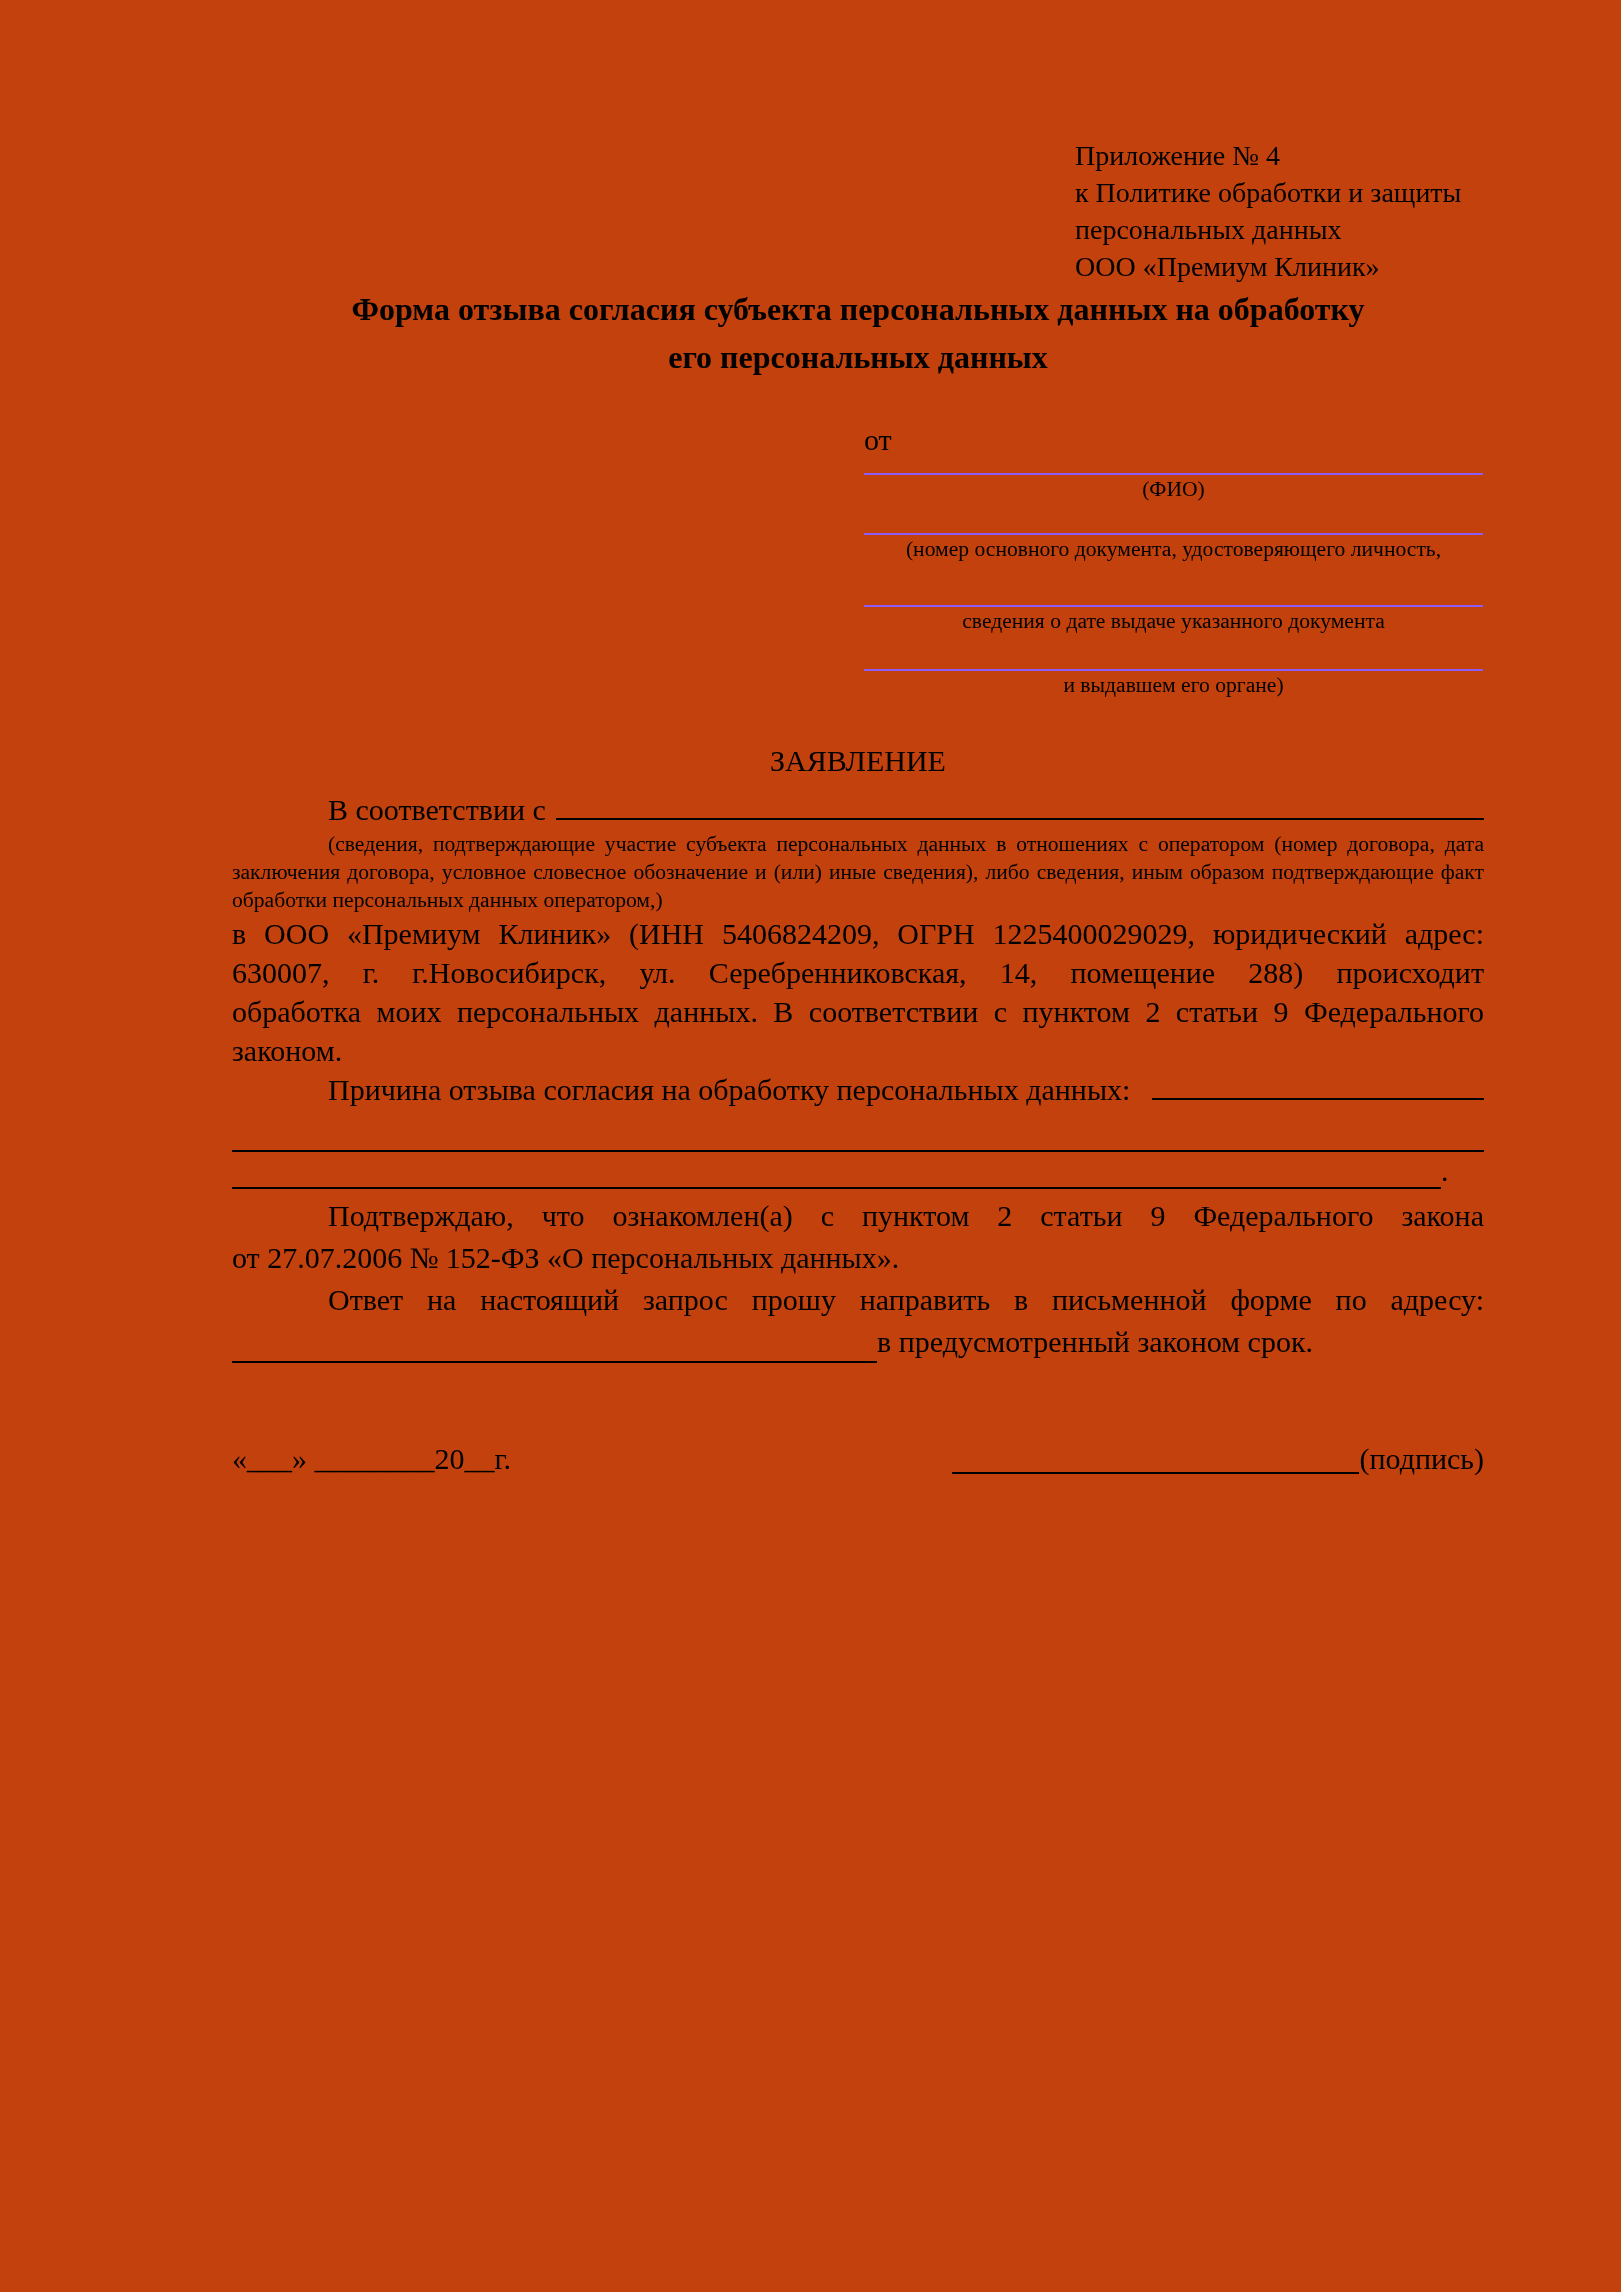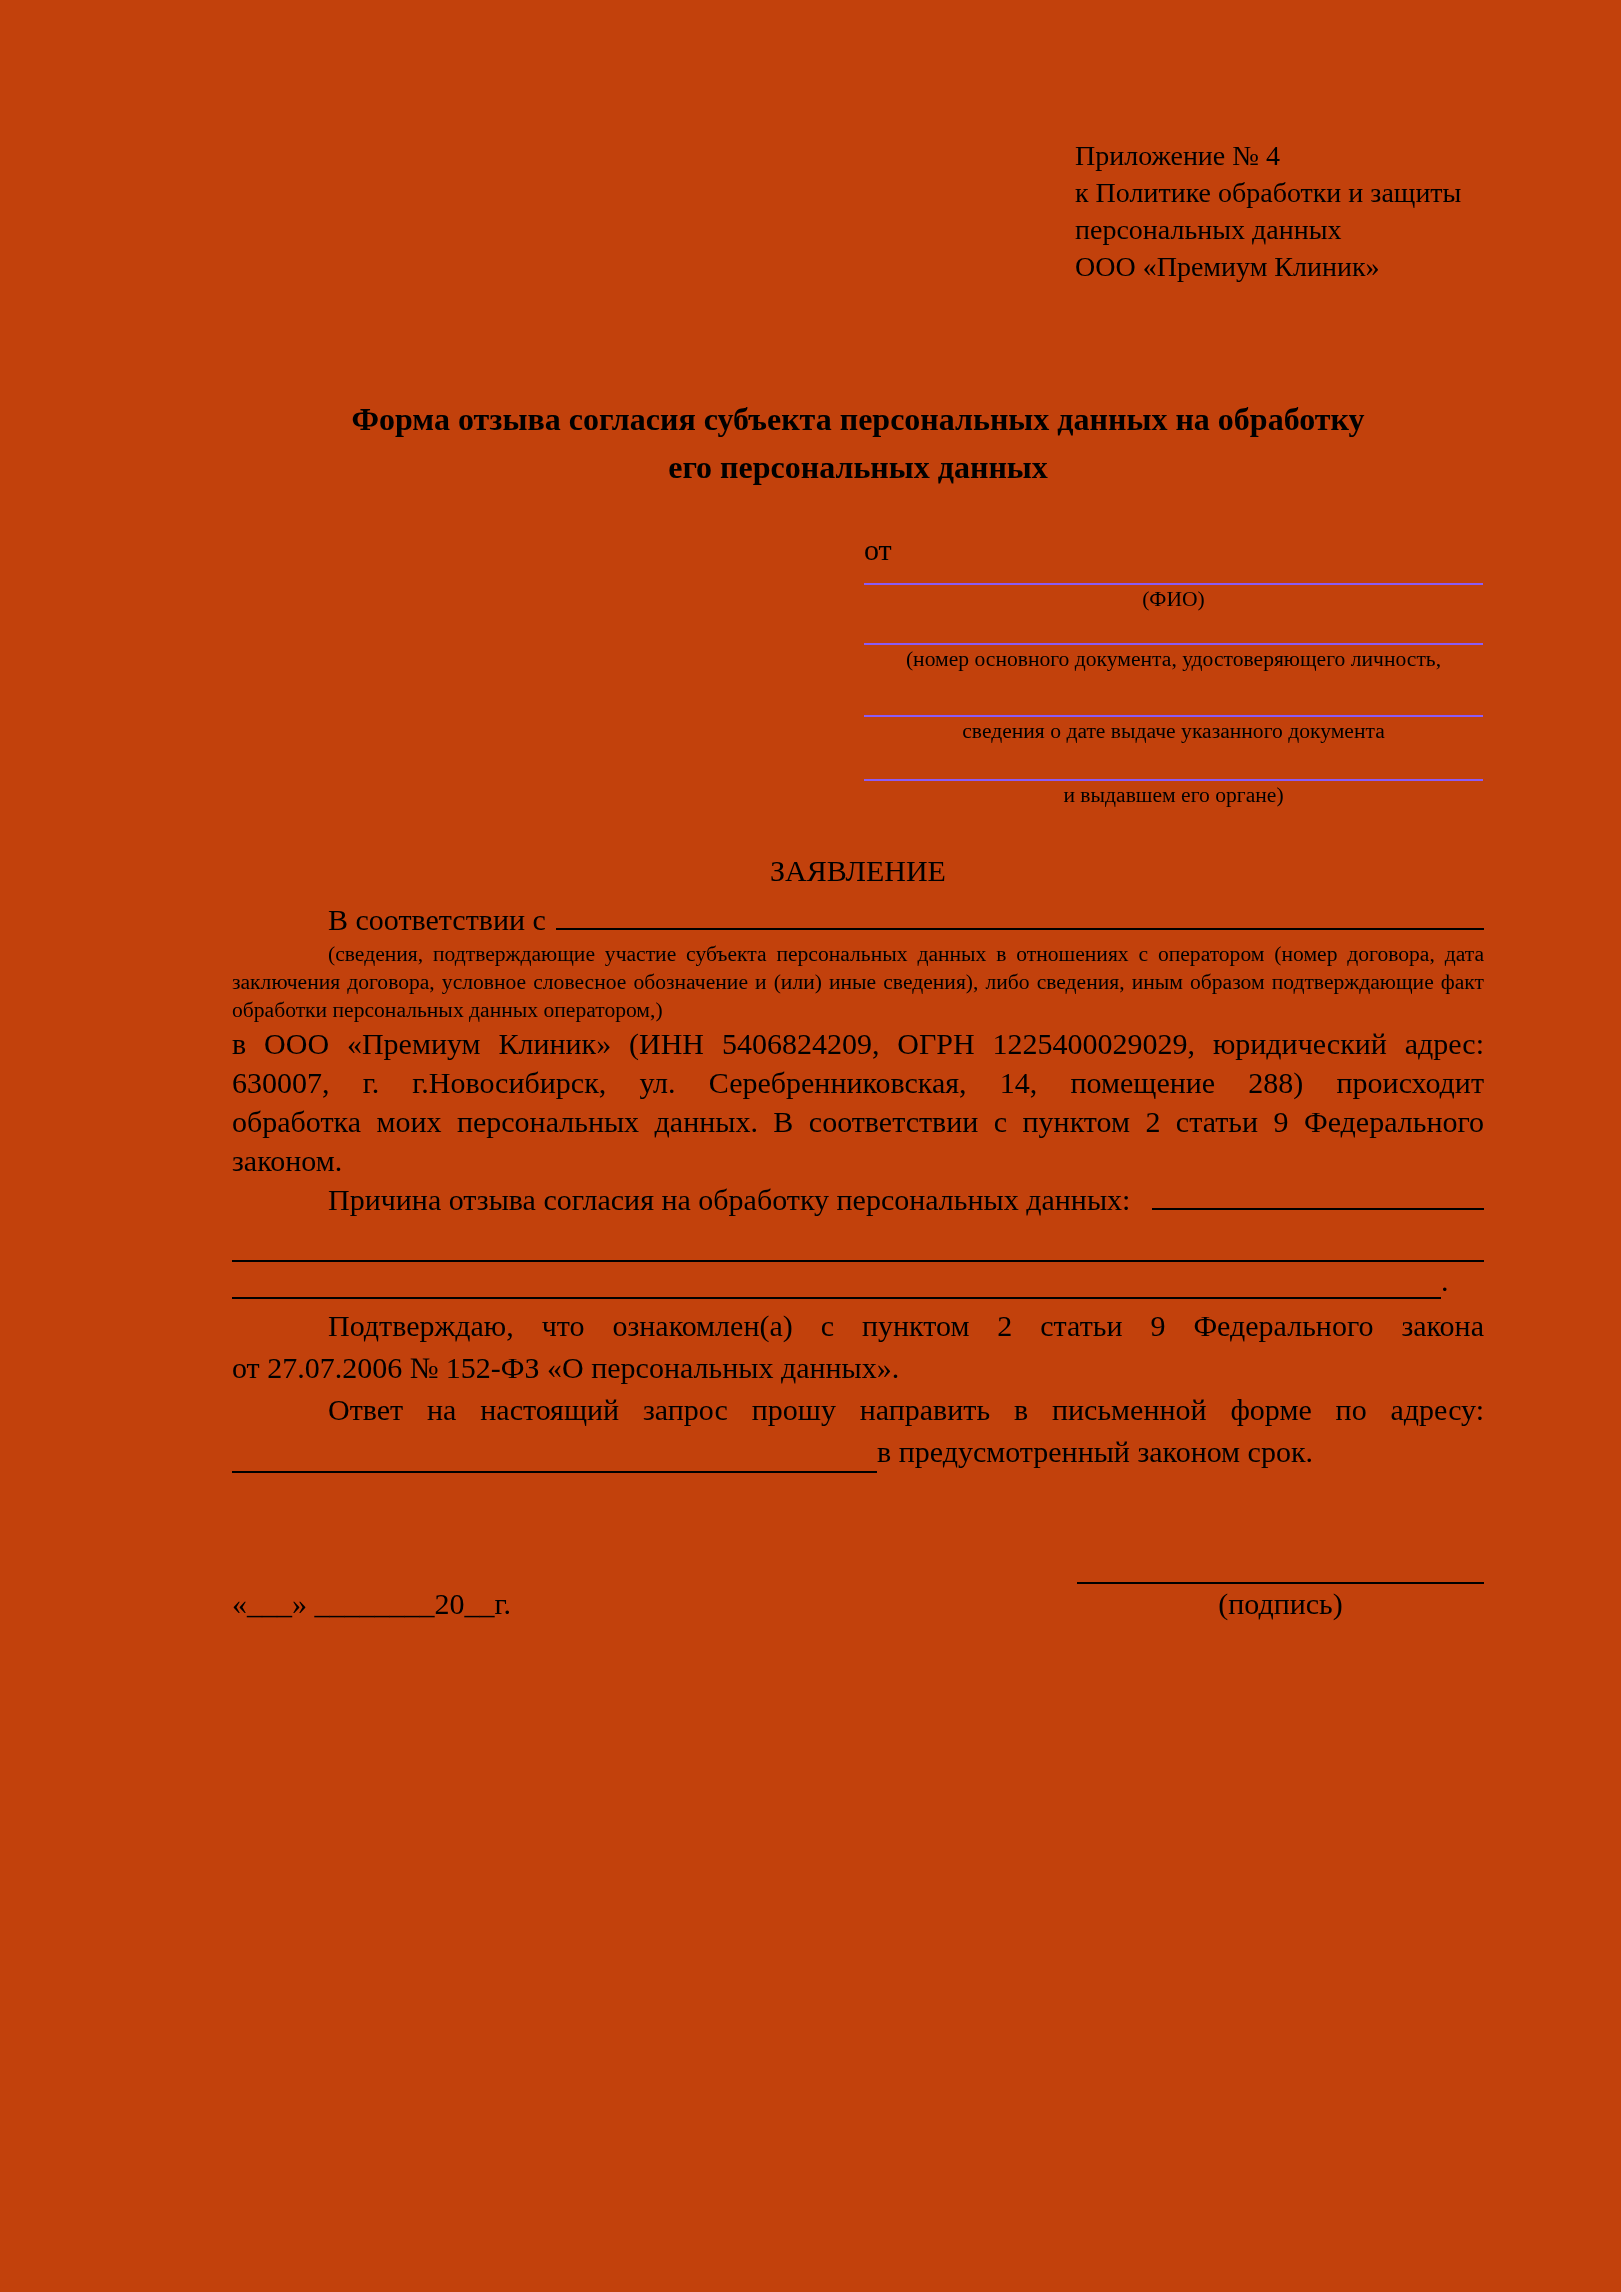--- a/index.html
+++ b/index.html
@@ -15,21 +15,20 @@
     overflow: hidden;
   }
   
   .header-note {
     margin-left: 843px;
     font-size: 28px;
     line-height: 37px;
   }
   
   .doc-title {
-    margin-top: 110px;
     text-align: center;
     font-weight: bold;
     font-size: 32px;
     line-height: 48px;
   }
   
   .addressee {
     margin-top: 39px;
     margin-left: 632px;
     width: 619px;
@@ -97,21 +96,21 @@
     align-self: flex-end;
   }
   .sig-row {
     margin-top: 76px;
     display: flex;
     justify-content: space-between;
     align-items: flex-end;
     font-size: 30px;
     line-height: 39px;
   }
-  .sig-right { display: flex; align-items: center; flex-direction: column; }
+  .sig-right { display: flex; align-items: flex-start; }
   .sig-line {
     display: inline-block;
     width: 407px;
     border-bottom: 2.9px solid #000;
     height: 33px;
   }
 </style>
 </head>
 <body>
 

